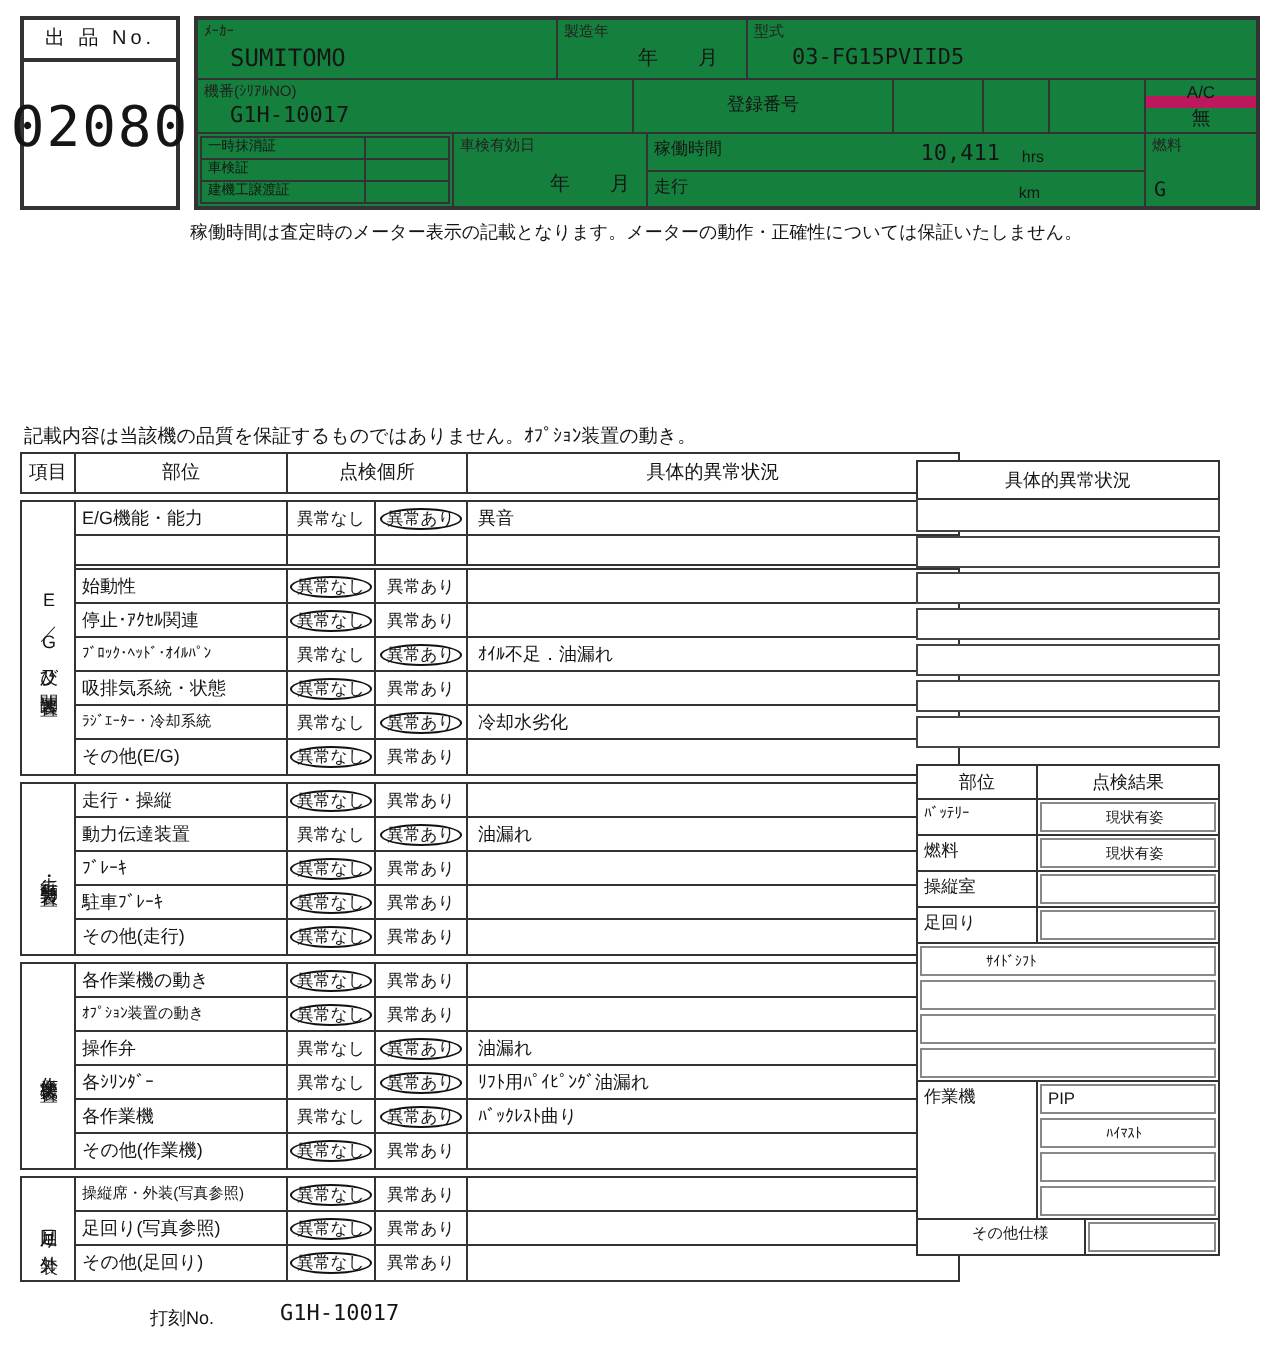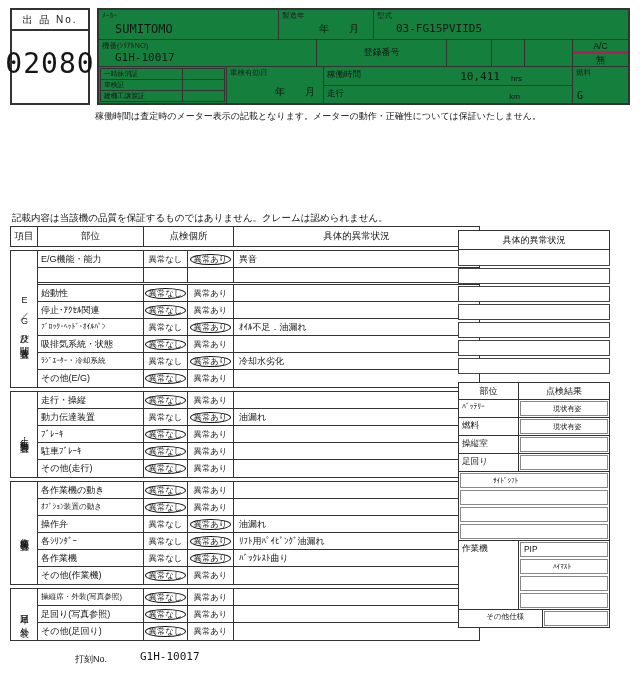--- a/index.html
+++ b/index.html
@@ -26,21 +26,21 @@
   .sl { position:absolute; top:1px; left:3px; font-size:7.5px; color:#222; white-space:nowrap; }
   .c-maker { width:180px; } .c-mfg { width:95px; } .c-model { flex:1; }
   .maker-val { position:absolute; left:16px; bottom:3px; font-size:12px; }
   .ym-val { position:absolute; right:14px; bottom:3px; font-size:10px; }
   .model-val { position:absolute; left:22px; bottom:4px; font-size:11px; }
   .c-serial { width:218px; } .c-reg { width:130px; }
   .c-e1 { width:45px; } .c-e2 { width:33px; } .c-e3 { width:48px; }
   .serial-val { position:absolute; left:16px; bottom:2px; font-size:11px; }
   .reg-lab { display:flex; align-items:center; justify-content:center; height:100%; font-size:9px; }
   .c-ac { flex:1; display:flex; flex-direction:column; }
-  .ac-top { height:14px; border-bottom:3px solid #be185d; text-align:center; font-size:8.5px; line-height:13px; }
+  .ac-top { height:14px; border-bottom:6px solid #be185d; text-align:center; font-size:8.5px; line-height:13px; }
   .ac-bot { flex:1; text-align:center; font-size:9.5px; line-height:12px; }
   .c-docs { width:128px; padding:1px; }
   .docs-tbl { width:100%; height:100%; border:1px solid #333; display:flex; flex-direction:column; }
   .doc-row { flex:1; display:flex; border-bottom:1px solid #333; }
   .doc-row:last-child { border-bottom:none; }
   .doc-lab { flex:1; font-size:6.8px; line-height:10px; padding-left:3px; white-space:nowrap; overflow:hidden; }
   .doc-val { width:42px; border-left:1px solid #333; }
   .c-shaken { width:97px; }
   .shaken-val { position:absolute; right:8px; bottom:4px; font-size:10px; }
   .c-hours { width:249px; display:flex; flex-direction:column; }
@@ -174,21 +174,21 @@
         </div>
       </div>
       <div class="hcell c-fuel">
         <span class="sl">燃料</span>
         <span class="fuel-val mono">G</span>
       </div>
     </div>
   </div>
 
   <div class="meter-note">稼働時間は査定時のメーター表示の記載となります。メーターの動作・正確性については保証いたしません。</div>
-  <div class="disclaimer">記載内容は当該機の品質を保証するものではありません。クレームは認められません。</div>
+  <div class="disclaimer">記載内容は当該機の品質を保証するものではありません。ｵﾌﾟｼｮﾝ装置の動き。</div>
 
   <div class="mt">
     <div class="mt-header">
       <div>項目</div>
       <div>部位</div>
       <div style="grid-column: span 2;">点検個所</div>
       <div>具体的異常状況</div>
     </div>
     <div>
         <div class="section">

